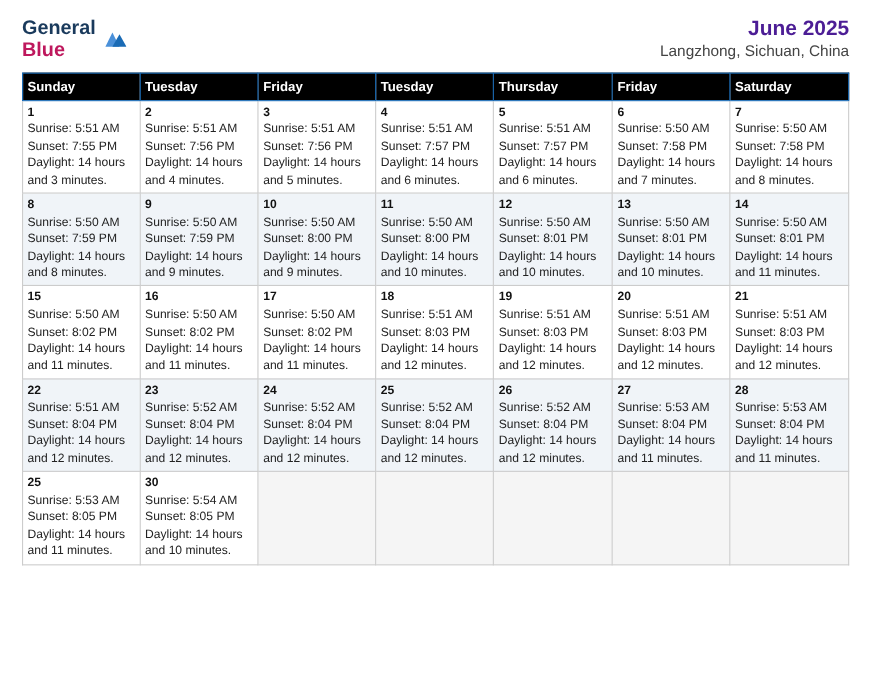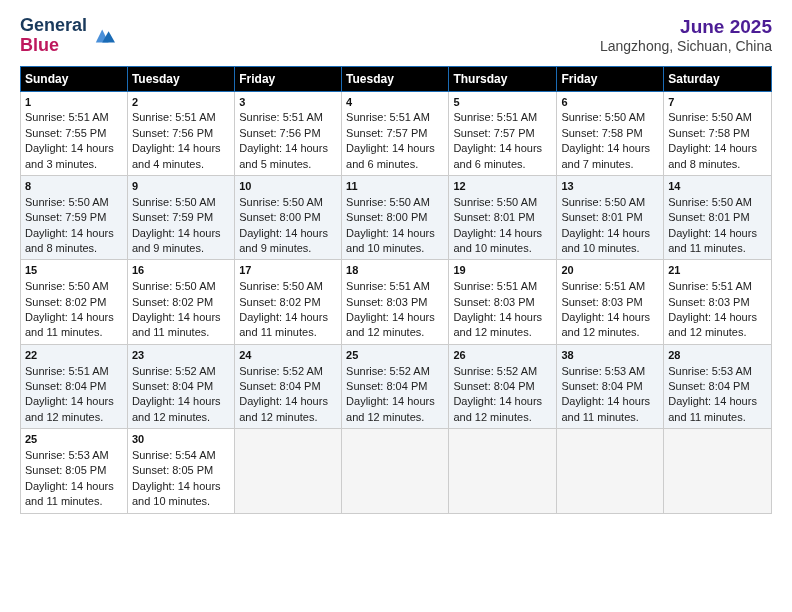--- a/index.html
+++ b/index.html
@@ -158,21 +158,21 @@
           <td><span class="day-num">19</span><span class="day-info">Sunrise: 5:51 AM<br>Sunset: 8:03 PM<br>Daylight: 14 hours and 12 minutes.</span></td>
           <td><span class="day-num">20</span><span class="day-info">Sunrise: 5:51 AM<br>Sunset: 8:03 PM<br>Daylight: 14 hours and 12 minutes.</span></td>
           <td><span class="day-num">21</span><span class="day-info">Sunrise: 5:51 AM<br>Sunset: 8:03 PM<br>Daylight: 14 hours and 12 minutes.</span></td>
         </tr>
         <tr>
           <td><span class="day-num">22</span><span class="day-info">Sunrise: 5:51 AM<br>Sunset: 8:04 PM<br>Daylight: 14 hours and 12 minutes.</span></td>
           <td><span class="day-num">23</span><span class="day-info">Sunrise: 5:52 AM<br>Sunset: 8:04 PM<br>Daylight: 14 hours and 12 minutes.</span></td>
           <td><span class="day-num">24</span><span class="day-info">Sunrise: 5:52 AM<br>Sunset: 8:04 PM<br>Daylight: 14 hours and 12 minutes.</span></td>
           <td><span class="day-num">25</span><span class="day-info">Sunrise: 5:52 AM<br>Sunset: 8:04 PM<br>Daylight: 14 hours and 12 minutes.</span></td>
           <td><span class="day-num">26</span><span class="day-info">Sunrise: 5:52 AM<br>Sunset: 8:04 PM<br>Daylight: 14 hours and 12 minutes.</span></td>
-          <td><span class="day-num">38</span><span class="day-info">Sunrise: 5:53 AM<br>Sunset: 8:04 PM<br>Daylight: 14 hours and 11 minutes.</span></td>
+          <td><span class="day-num">27</span><span class="day-info">Sunrise: 5:53 AM<br>Sunset: 8:04 PM<br>Daylight: 14 hours and 11 minutes.</span></td>
           <td><span class="day-num">28</span><span class="day-info">Sunrise: 5:53 AM<br>Sunset: 8:04 PM<br>Daylight: 14 hours and 11 minutes.</span></td>
         </tr>
         <tr>
           <td><span class="day-num">25</span><span class="day-info">Sunrise: 5:53 AM<br>Sunset: 8:05 PM<br>Daylight: 14 hours and 11 minutes.</span></td>
           <td><span class="day-num">30</span><span class="day-info">Sunrise: 5:54 AM<br>Sunset: 8:05 PM<br>Daylight: 14 hours and 10 minutes.</span></td>
           <td class="empty"></td>
           <td class="empty"></td>
           <td class="empty"></td>
           <td class="empty"></td>
           <td class="empty"></td>

